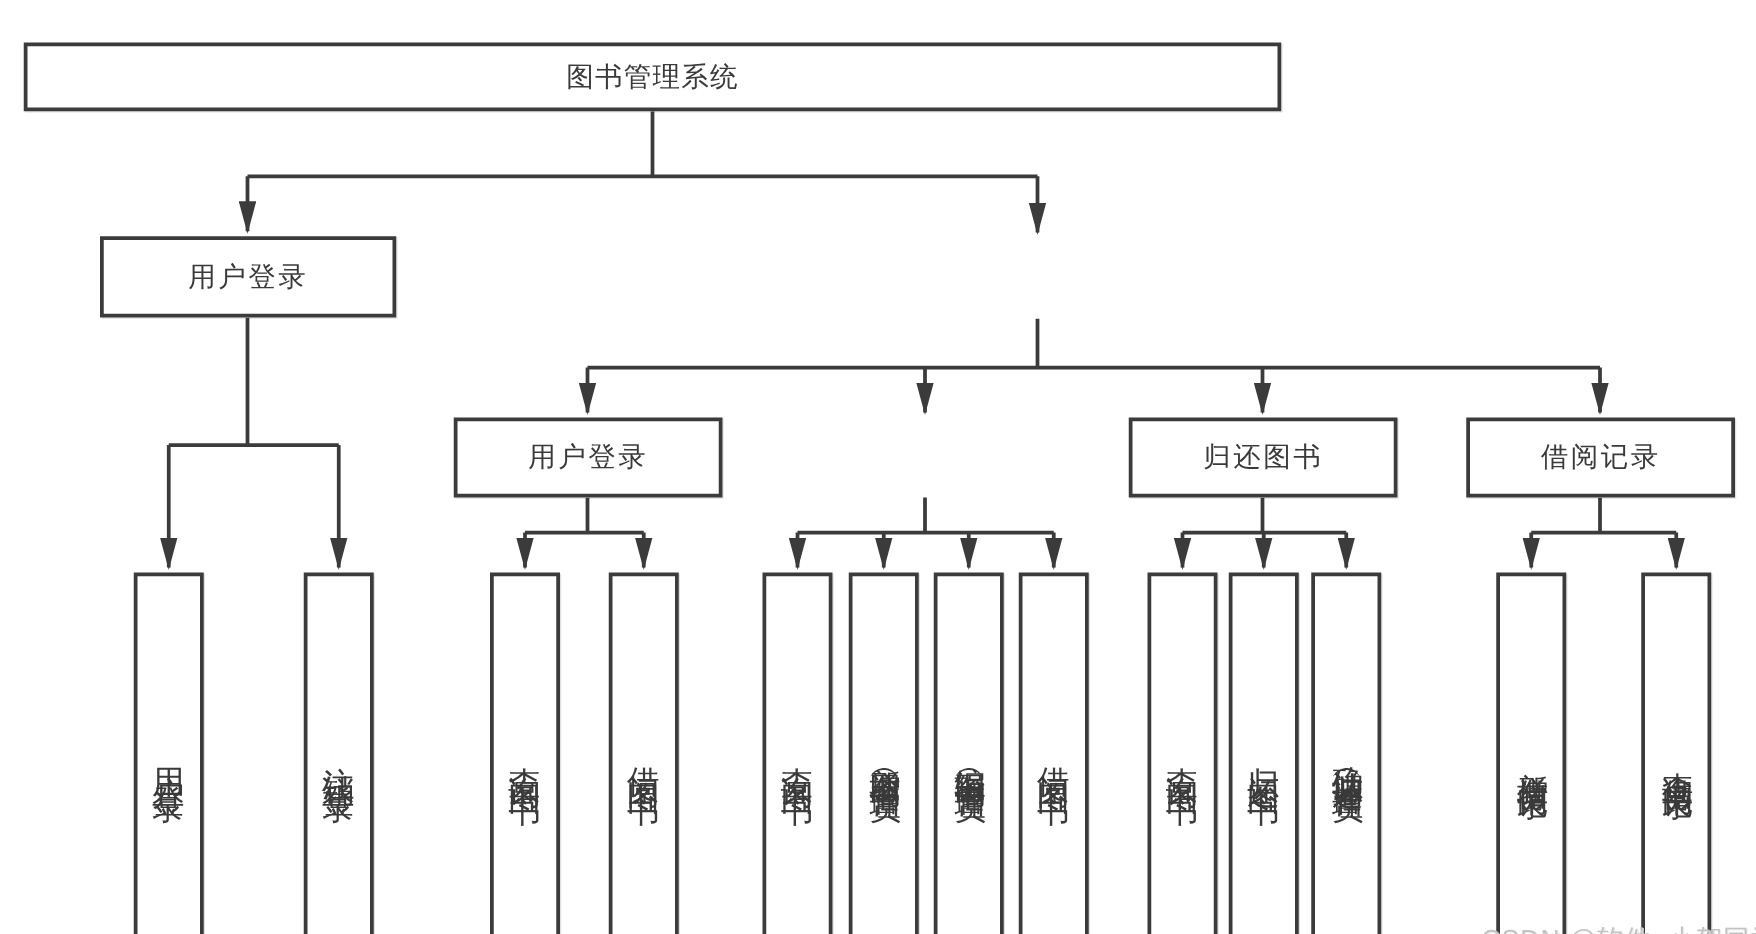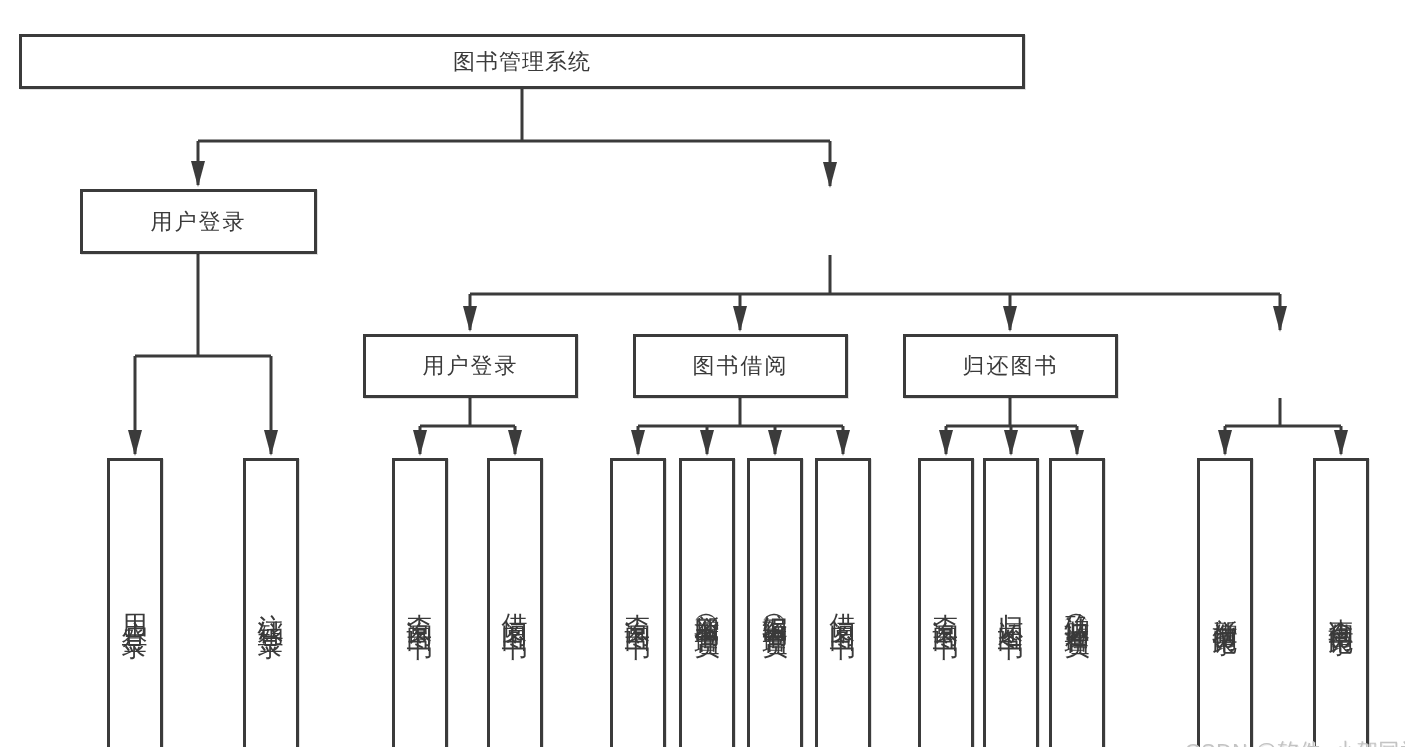--- a/index.html
+++ b/index.html
@@ -117,25 +117,25 @@
     <span class="lbl">图书管理系统</span>
   </div>
 
   <div class="node h" style="left:80px;top:168px;width:237px;height:65px">
     <span class="lbl">用户登录</span>
   </div>
 
   <div class="node h" style="left:363px;top:313px;width:215px;height:64px">
     <span class="lbl">用户登录</span>
   </div>
-  <div class="node h" style="left:633px;top:313px;width:215px;height:64px">
-    <span class="lbl">图书借阅</span>
-  </div>
   <div class="node h" style="left:903px;top:313px;width:215px;height:64px">
     <span class="lbl">归还图书</span>
+  </div>
+  <div class="node h" style="left:1173px;top:313px;width:215px;height:64px">
+    <span class="lbl">借阅记录</span>
   </div>
 
   <div class="node leaf" style="left:107px;top:437px;width:56px;height:298px">
     <span class="lbl">用户登录</span>
   </div>
   <div class="node leaf" style="left:243px;top:437px;width:56px;height:298px">
     <span class="lbl">注销登录</span>
   </div>
 
   <div class="node leaf" style="left:392px;top:437px;width:56px;height:298px">

